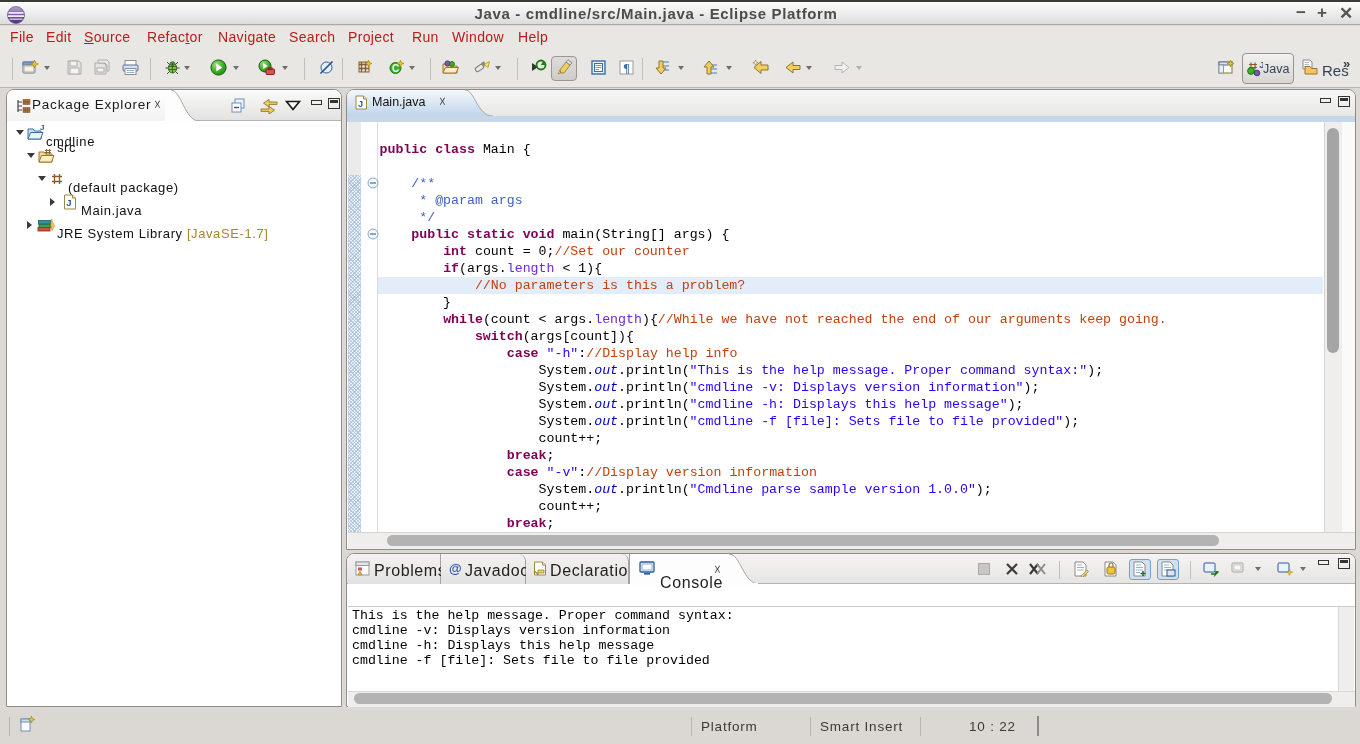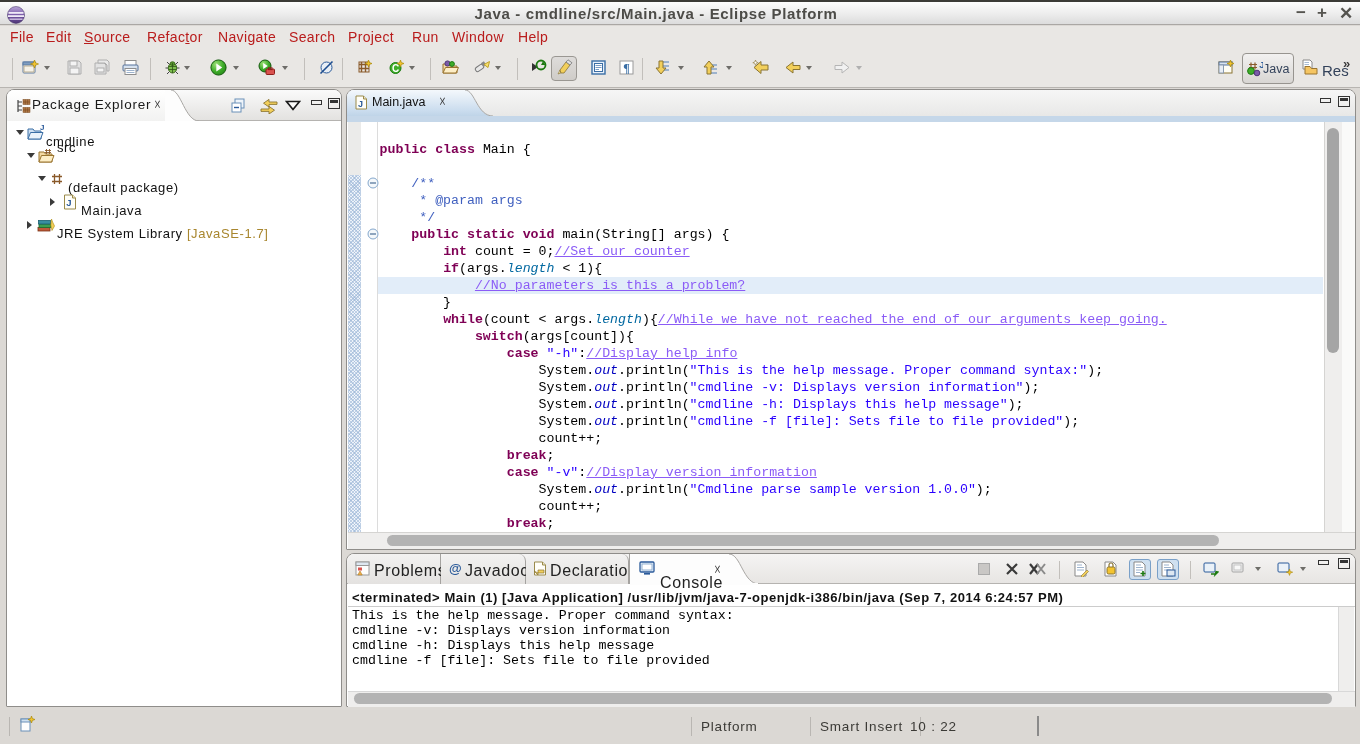--- a/index.html
+++ b/index.html
@@ -39,23 +39,23 @@
 .tw.closed { border-top:4px solid transparent; border-bottom:4px solid transparent; border-left:5px solid #3a3a3a; }
 
 
 #editor { left:346px; top:89px; width:1010px; height:461px; background:#fff; border:1px solid #8f8d8a; border-radius:8px 8px 1px 1px; }
 #edstrip { left:0; top:0; width:1008px; height:26px; background:linear-gradient(#f6f6f6,#e8e8e7); border-radius:7px 7px 0 0; }
 #edband { left:0; top:26px; width:1008px; height:6px; background:#c5d7e9; }
 #edtab { left:0; top:0; width:112px; height:26px; background:linear-gradient(#f4f8fc,#cadcee 80%,#bfd4e8); border-radius:7px 0 0 0; }
 #edtabcurve { left:112px; top:0; width:34px; height:26px; }
 pre { font-family:"Liberation Mono", monospace; font-size:13.25px; line-height:17px; }
 .kw { color:#7f0055; font-weight:bold; }
-.com { color:#8b5cf6;text-decoration:underline; }
+.com { color:#c2410c; }
 .str { color:#2a00ff; }
-.fld { color:#0369a1;font-style:italic; }
+.fld { color:#6d28d9; }
 .sfld { color:#0000c0; font-style:italic; }
 .jd { color:#3f5fbf; }
 
 
 #console { left:346px; top:553px; width:1010px; height:154px; background:#fff; border:1px solid #8f8d8a; border-radius:8px 8px 1px 1px; }
 #ctabs { left:0; top:0; width:1008px; height:30px; background:linear-gradient(#f5f4f3,#e7e5e3); border-radius:7px 7px 0 0; border-bottom:1px solid #b5b3b0; }
 .ctab { position:absolute; top:0; height:30px; background:linear-gradient(#f3f2f1,#e4e2e0); border-right:1px solid #a5a3a0; border-radius:7px 7px 0 0; }
 .ctab .tabtxt { position:absolute; top:8px; }
 
 
@@ -524,21 +524,20 @@
   <svg class="abs" style="left:930px;top:7px" width="16" height="16" viewBox="0 0 16 16">
     <rect x="1" y="2" width="11" height="9" rx="1" fill="#eaf1f8" stroke="#2a5a9a"></rect>
     <path d="M12.5 8 L13.3 10.4 L15.7 11.2 L13.3 12 L12.5 14.4 L11.7 12 L9.3 11.2 L11.7 10.4 Z" fill="#f4c430" stroke="#a98908" stroke-width="0.6"></path>
   </svg>
   <div class="dd" style="left:953px;top:13px"></div>
 
   <div class="abs" style="left:971px;top:6px;width:11px;height:5px;border:1.5px solid #333"></div>
   <div class="abs" style="left:991px;top:4px;width:12px;height:11px;border:1.5px solid #333"></div>
   <div class="abs" style="left:993px;top:6px;width:8px;height:2.5px;background:#333"></div>
 
-  <div class="abs" style="left:5px;top:36px;font-size:13px;font-weight:bold;letter-spacing:0.55px;color:#111;white-space:nowrap">&lt;terminated&gt; Main (1) [Java Application] /usr/lib/jvm/java-7-openjdk-i386/bin/java (Sep 7, 2014 6:24:57 PM)</div>
   <div class="abs" style="left:1px;top:52px;width:1007px;height:1px;background:#ccc"></div>
   <pre class="abs" style="left:5px;top:54px;line-height:15px">This is the help message. Proper command syntax:
 cmdline -v: Displays version information
 cmdline -h: Displays this help message
 cmdline -f [file]: Sets file to file provided</pre>
 
   <div class="abs" style="left:991px;top:53px;width:16px;height:84px;background:#efeeed;border-left:1px solid #d8d8d8"></div>
   <div class="abs" style="left:1px;top:137px;width:1007px;height:16px;background:#efeeed;border-top:1px solid #d8d8d8"></div>
   <div class="abs" style="left:7px;top:139px;width:978px;height:11px;background:#b3b3b3;border-radius:6px"></div>
 </div>
@@ -548,15 +547,15 @@
   <svg class="abs" style="left:19px;top:5px" width="17" height="18" viewBox="0 0 17 18">
     <rect x="2" y="4" width="9" height="12" fill="#fdfdfd" stroke="#6a90b8"></rect>
     <rect x="2" y="4" width="9" height="3" fill="#cfe0f0" stroke="#6a90b8"></rect>
     <path d="M12.5 1 L13.4 3.6 L16 4.5 L13.4 5.4 L12.5 8 L11.6 5.4 L9 4.5 L11.6 3.6 Z" fill="#f4c430" stroke="#a98908" stroke-width="0.7"></path>
   </svg>
   <div class="ssep" style="left:691px"></div>
   <span class="st" style="left:701px">Platform</span>
   <div class="ssep" style="left:810px"></div>
   <span class="st" style="left:820px">Smart Insert</span>
   <div class="ssep" style="left:920px"></div>
-  <span class="st" style="left:910px">10 : 22</span>
+  <span class="st" style="left:969px">10 : 22</span>
   <div class="abs" style="left:1037px;top:6px;width:2px;height:20px;background:#8a8a8a"></div>
 </div>
 
 </body></html>

